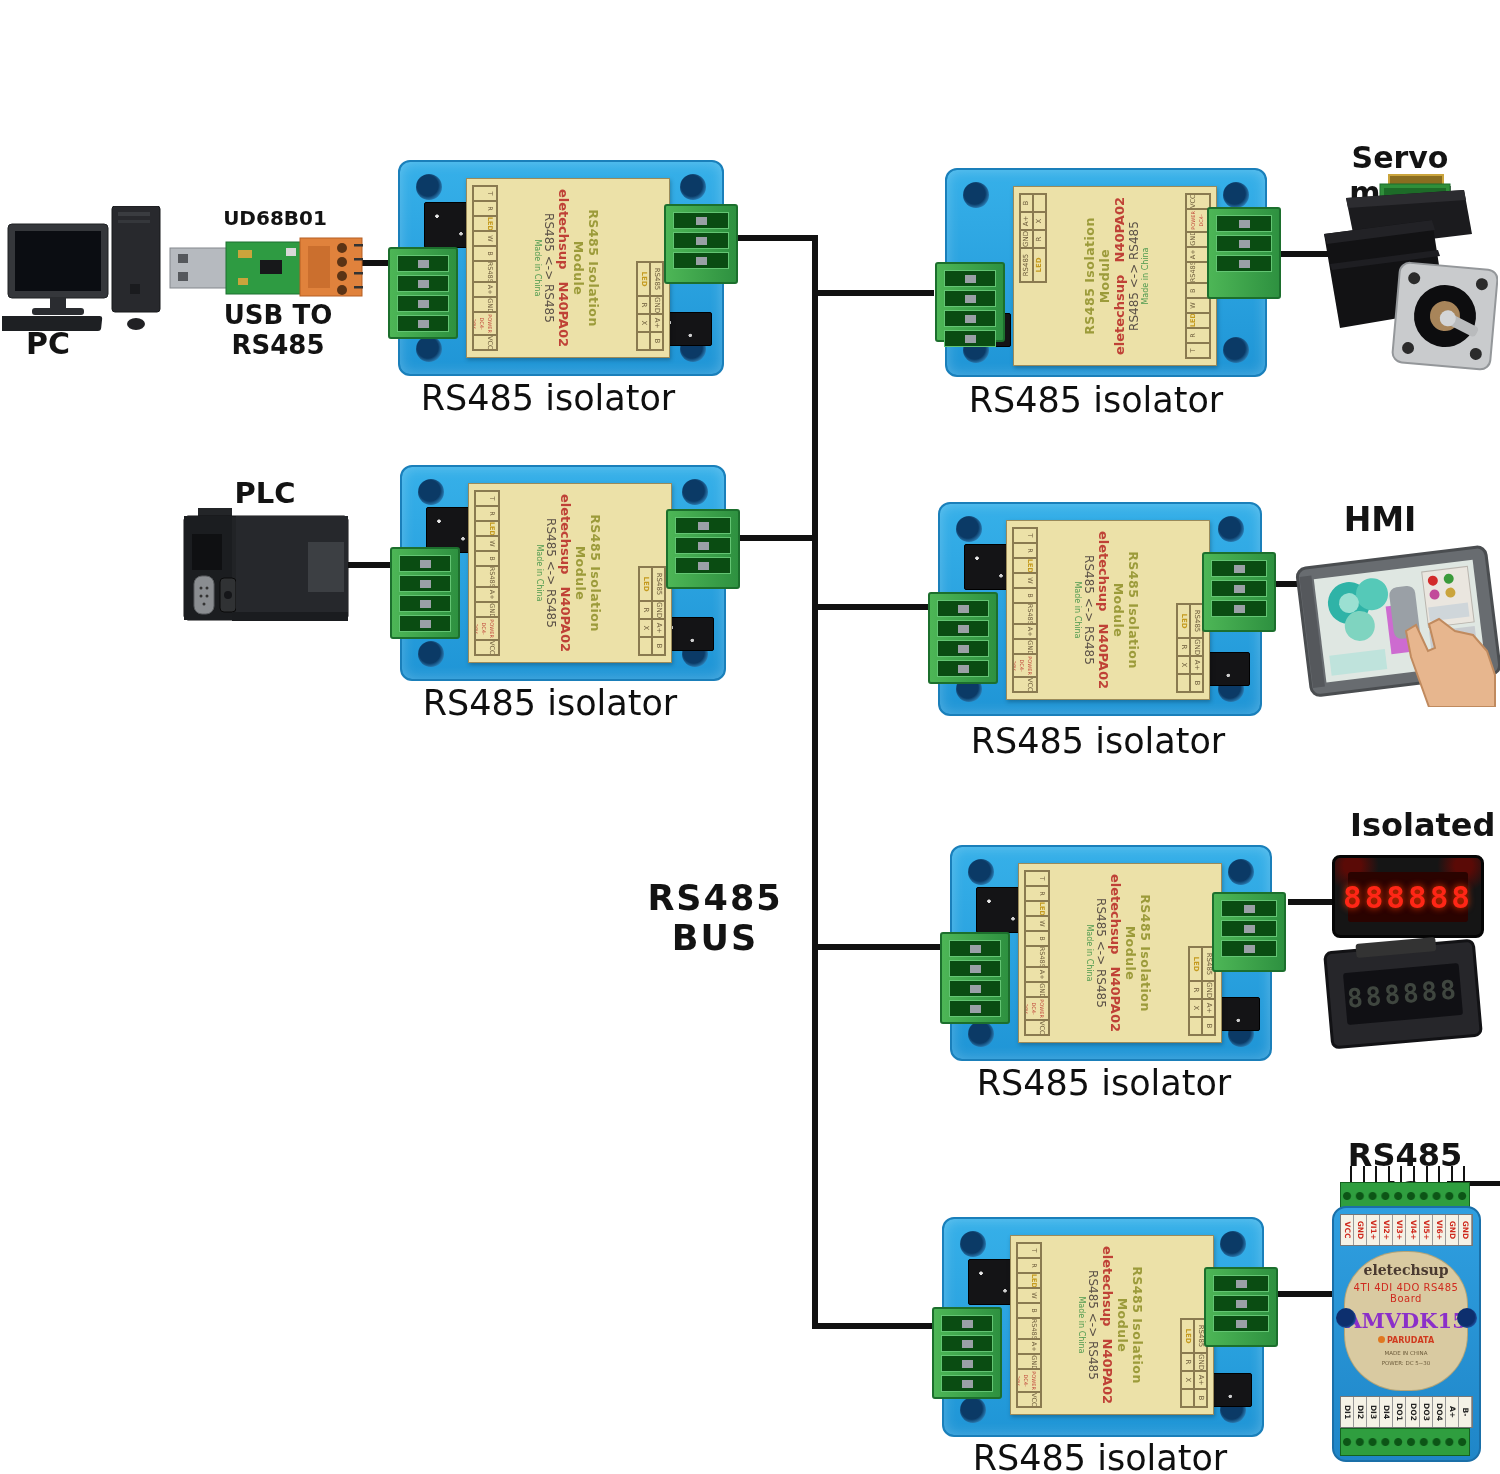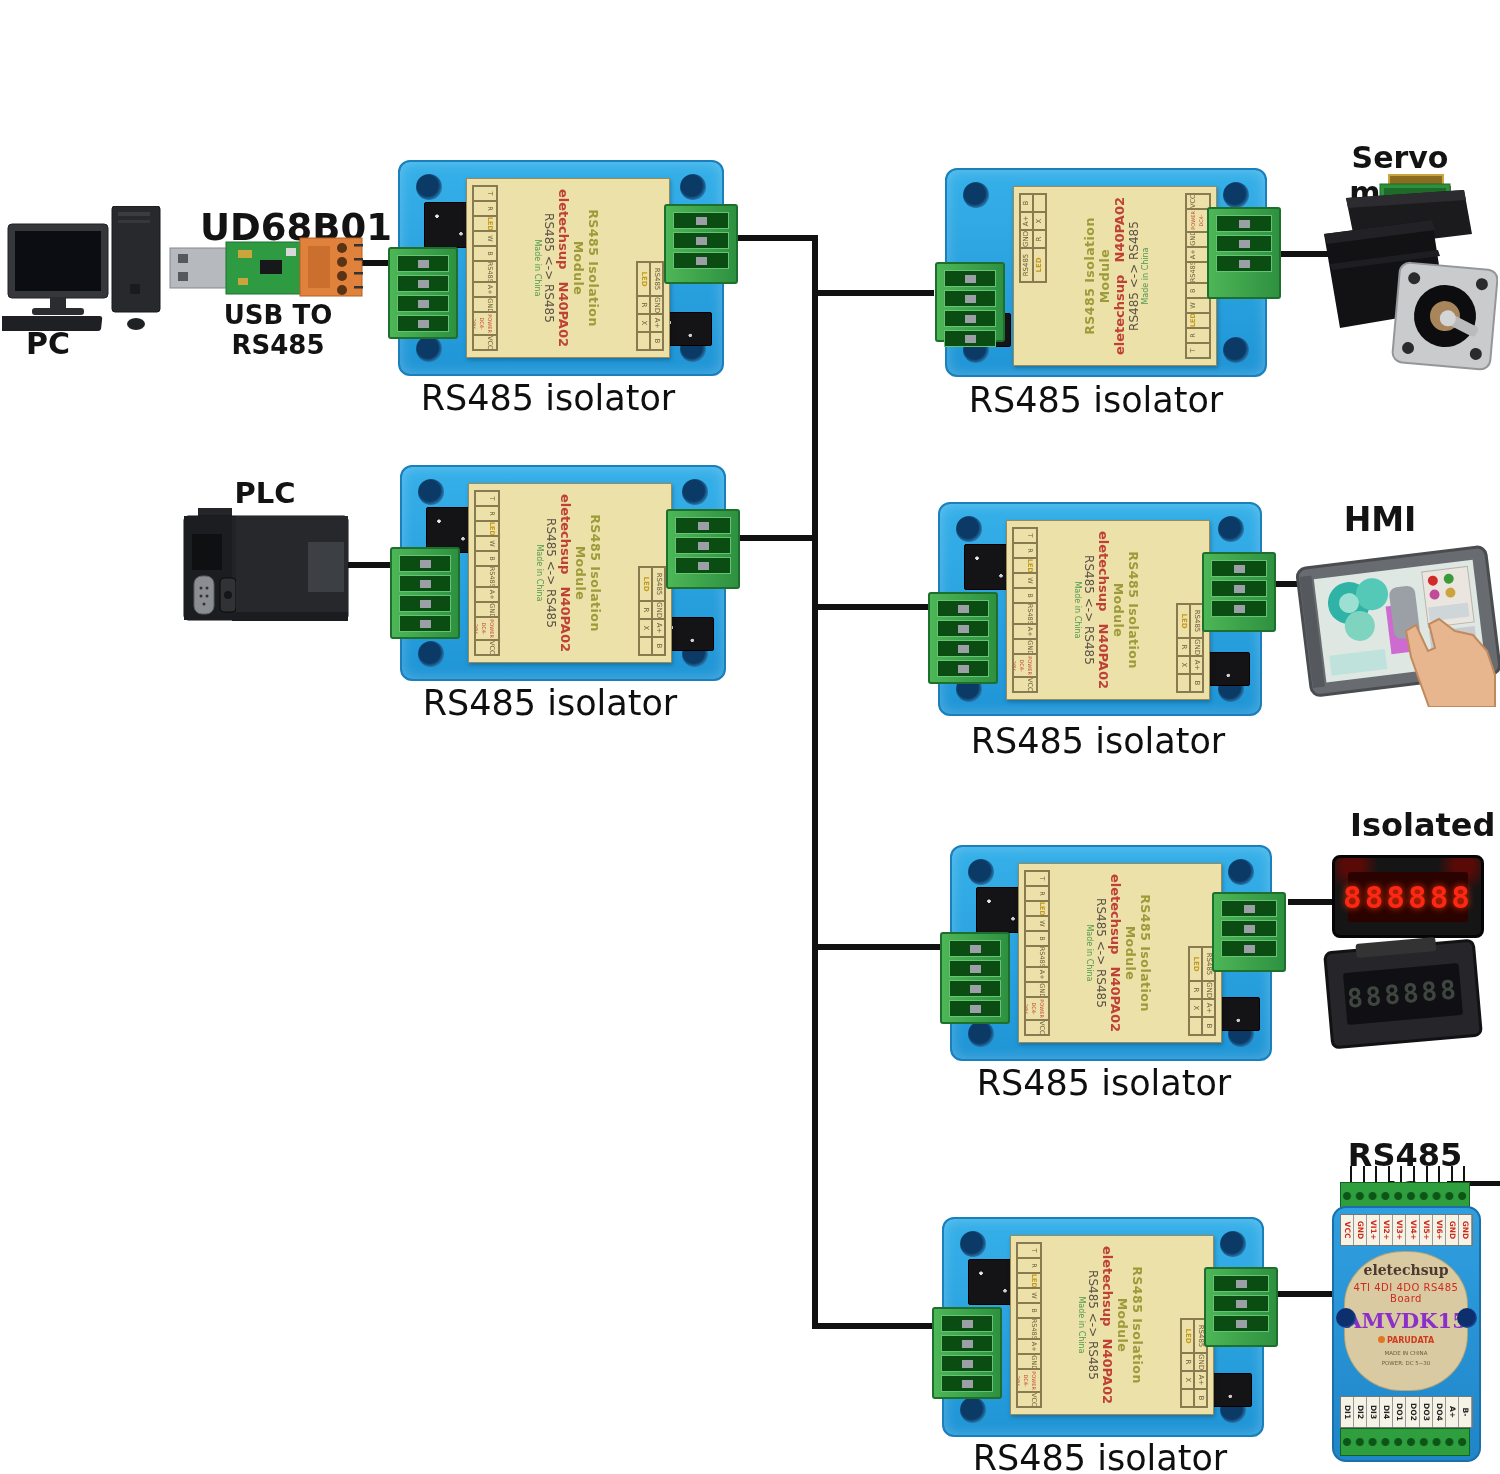--- a/index.html
+++ b/index.html
@@ -121,21 +121,21 @@
       <rect x="6" y="18" width="100" height="74" rx="4" fill="#35373b" stroke="#202225"></rect>
       <rect x="13" y="25" width="86" height="60" fill="#0b0d12"></rect>
       <rect x="48" y="92" width="16" height="10" fill="#2a2c30"></rect>
       <rect x="30" y="102" width="52" height="7" rx="3" fill="#2a2c30"></rect>
       <rect x="0" y="110" width="112" height="15" rx="3" fill="#1e2023" transform="skewX(-6)"></rect>
       <ellipse cx="134" cy="118" rx="9" ry="6" fill="#202124"></ellipse>
     </svg>
   </div>
   <div class="abs lbl" style="left:18px;top:326px;width:60px;font-size:30px">PC</div>
 
-  <div class="abs lbl" style="left:200px;top:206px;width:150px;font-size:37px">UD68B01</div>
+  <div class="abs lbl" style="left:200px;top:206px;width:150px;font-size:20px">UD68B01</div>
   <div class="abs" style="left:168px;top:236px;width:196px;height:62px">
     <svg width="196" height="62" viewBox="0 0 196 62">
       <rect x="2" y="12" width="58" height="40" fill="#b6babf" stroke="#84888d"></rect>
       <rect x="10" y="18" width="10" height="9" fill="#55585c"></rect>
       <rect x="10" y="36" width="10" height="9" fill="#55585c"></rect>
       <rect x="58" y="6" width="76" height="52" fill="#2e9b42" stroke="#1d7030"></rect>
       <rect x="70" y="14" width="14" height="8" fill="#caa43c"></rect>
       <rect x="92" y="24" width="22" height="14" fill="#17181a"></rect>
       <rect x="70" y="42" width="10" height="7" fill="#caa43c"></rect>
       <rect x="118" y="12" width="10" height="8" fill="#d8d8d8"></rect>
@@ -583,20 +583,21 @@
   </div>
 </div>
 
   <div class="abs caption" style="left:388px;top:378px">RS485 isolator</div>
   <div class="abs caption" style="left:936px;top:380px">RS485 isolator</div>
   <div class="abs caption" style="left:390px;top:683px">RS485 isolator</div>
   <div class="abs caption" style="left:938px;top:721px">RS485 isolator</div>
   <div class="abs caption" style="left:944px;top:1063px">RS485 isolator</div>
   <div class="abs caption" style="left:940px;top:1438px">RS485 isolator</div>
 
+  <div class="abs lbl" style="left:620px;top:878px;width:190px;font-size:35px;letter-spacing:2px">RS485 BUS</div>
 
   <div class="abs lbl" style="left:1300px;top:140px;width:200px;font-size:30px">Servo motor</div>
   <div class="abs" style="left:1312px;top:168px;width:186px;height:215px">
     <svg width="186" height="215" viewBox="0 0 186 215">
       <g>
         <rect x="76" y="6" width="56" height="14" fill="#caa43c"></rect>
         <rect x="78" y="8" width="52" height="10" fill="#8a6d20"></rect>
         <rect x="68" y="16" width="70" height="24" fill="#2f8f3a" stroke="#1c6f2d"></rect>
         <rect x="72" y="20" width="62" height="8" fill="#1d6b28"></rect>
       </g>

